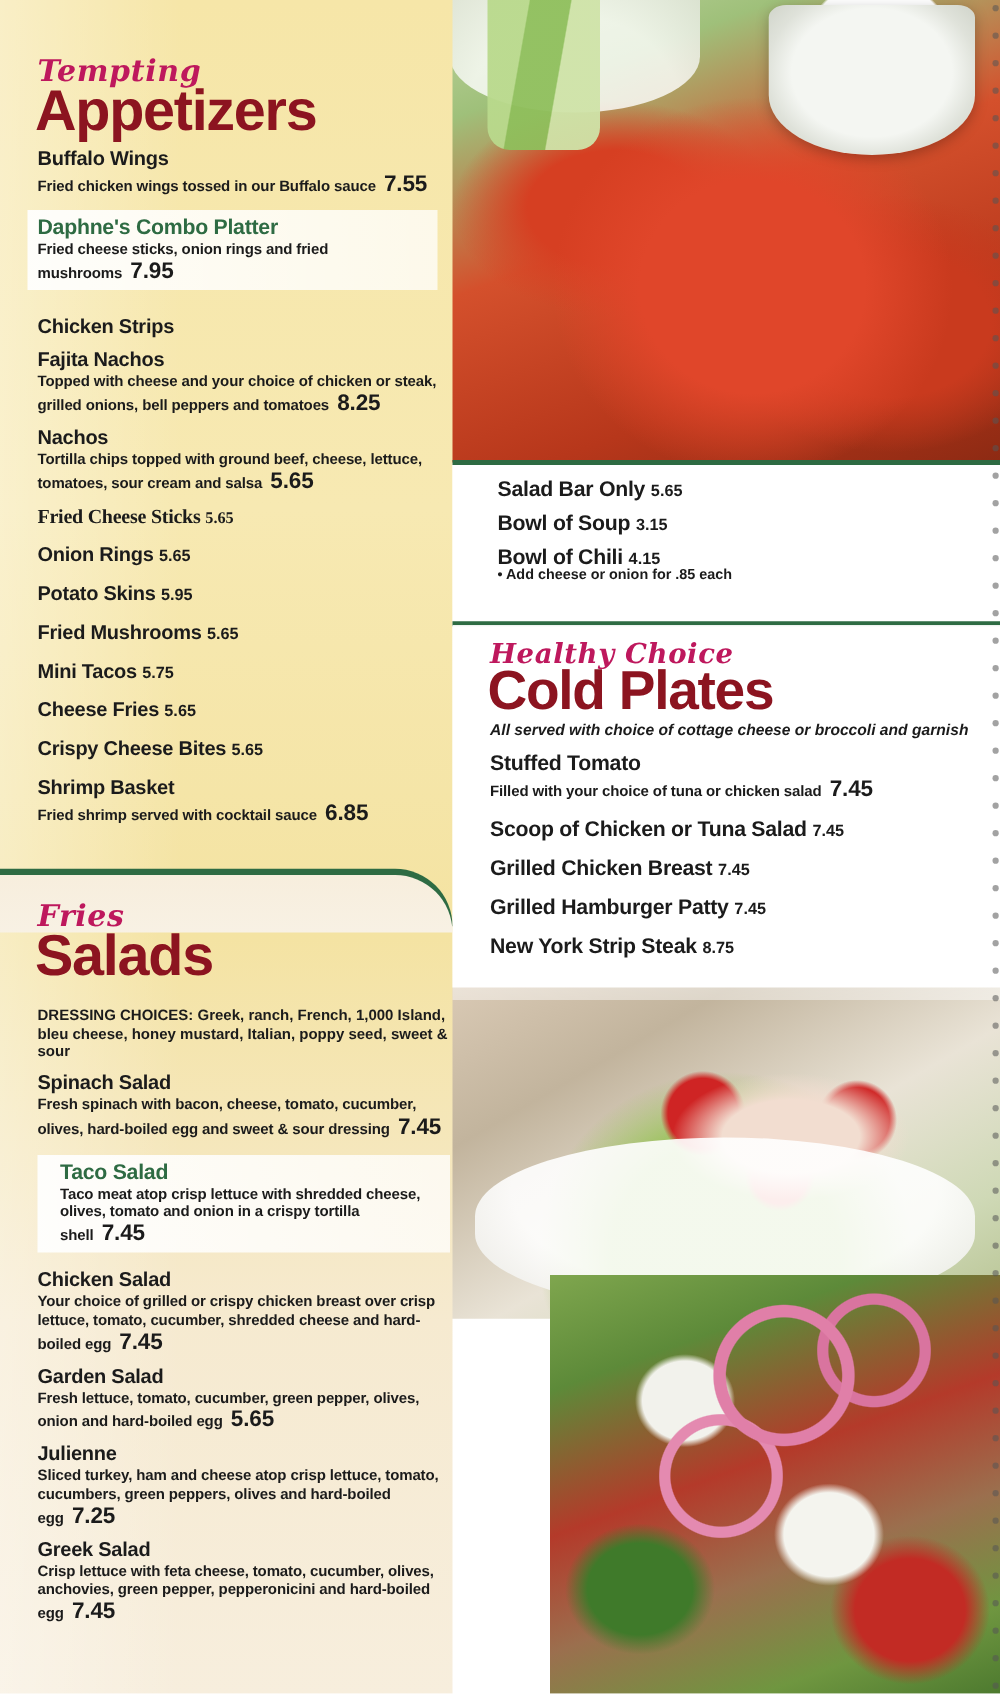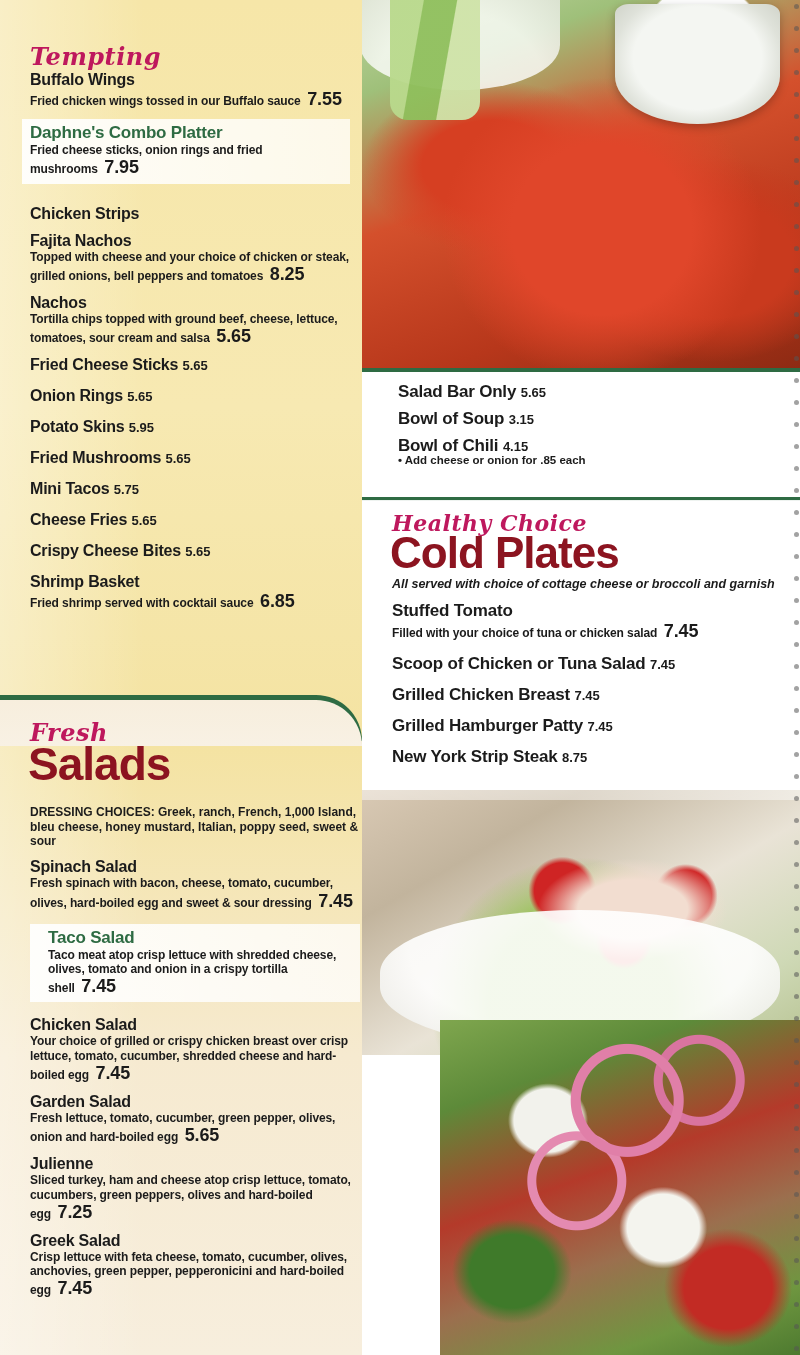--- a/index.html
+++ b/index.html
@@ -212,20 +212,21 @@
   <div class="green-divider"></div>
   <div class="green-divider-inner"></div>
 
   <div class="green-rule" style="top:368px;"></div>
   <div class="soup-panel"></div>
   <div class="green-rule" style="top:497px;"></div>
   <div class="coldplates-panel"></div>
 
   <div class="appetizers-wrap">
     <div class="script" style="font-size:24px;">Tempting</div>
+    <div class="big-head" style="font-size:46px;margin:-4px 0 10px -2px;">Appetizers</div>
 
     <div class="item">
       <div class="item-name">Buffalo Wings</div>
       <div class="item-desc"><span>Fried chicken wings tossed in our Buffalo sauce</span>&nbsp;&nbsp;<span class="price">7.55</span></div>
     </div>
 
     <div class="item highlight">
       <div class="item-name">Daphne's Combo Platter</div>
       <div class="item-desc"><span>Fried cheese sticks, onion rings and fried mushrooms</span>&nbsp;&nbsp;<span class="price">7.95</span></div>
     </div>
@@ -239,21 +240,21 @@
     <div class="item">
       <div class="item-name">Fajita Nachos</div>
       <div class="item-desc"><span>Topped with cheese and your choice of chicken or steak, grilled onions, bell peppers and tomatoes</span>&nbsp;&nbsp;<span class="price">8.25</span></div>
     </div>
 
     <div class="item">
       <div class="item-name">Nachos</div>
       <div class="item-desc"><span>Tortilla chips topped with ground beef, cheese, lettuce, tomatoes, sour cream and salsa</span>&nbsp;&nbsp;<span class="price">5.65</span></div>
     </div>
 
-    <div class="item" style="margin-bottom:13px;">
+    <div class="item" style="margin-bottom:13px;font-family:Liberation Serif, serif;">
       <div class="item-name"><span>Fried Cheese Sticks</span> <span class="price">5.65</span></div>
     </div>
     <div class="item" style="margin-bottom:13px;">
       <div class="item-name"><span>Onion Rings</span> <span class="price">5.65</span></div>
     </div>
     <div class="item" style="margin-bottom:13px;">
       <div class="item-name"><span>Potato Skins</span> <span class="price">5.95</span></div>
     </div>
     <div class="item" style="margin-bottom:13px;">
       <div class="item-name"><span>Fried Mushrooms</span> <span class="price">5.65</span></div>
@@ -268,21 +269,21 @@
       <div class="item-name"><span>Crispy Cheese Bites</span> <span class="price">5.65</span></div>
     </div>
 
     <div class="item">
       <div class="item-name">Shrimp Basket</div>
       <div class="item-desc"><span>Fried shrimp served with cocktail sauce</span>&nbsp;&nbsp;<span class="price">6.85</span></div>
     </div>
   </div>
 
   <div class="salads-wrap">
-    <div class="script" style="font-size:24px;">Fresh</div>
+    <div class="script" style="font-size:24px;">Fries</div>
     <div class="big-head" style="font-size:46px;margin:-4px 0 20px -2px;">Salads</div>
 
     <div class="dressing">DRESSING CHOICES: Greek, ranch, French, 1,000 Island, bleu cheese, honey mustard, Italian, poppy seed, sweet &amp; sour</div>
 
     <div class="item">
       <div class="item-name">Spinach Salad</div>
       <div class="item-desc"><span>Fresh spinach with bacon, cheese, tomato, cucumber, olives, hard-boiled egg and sweet &amp; sour dressing</span>&nbsp;&nbsp;<span class="price">7.45</span></div>
     </div>
 
     <div class="item highlight taco" style="margin:12px 0 14px 0;padding-left:18px;">

